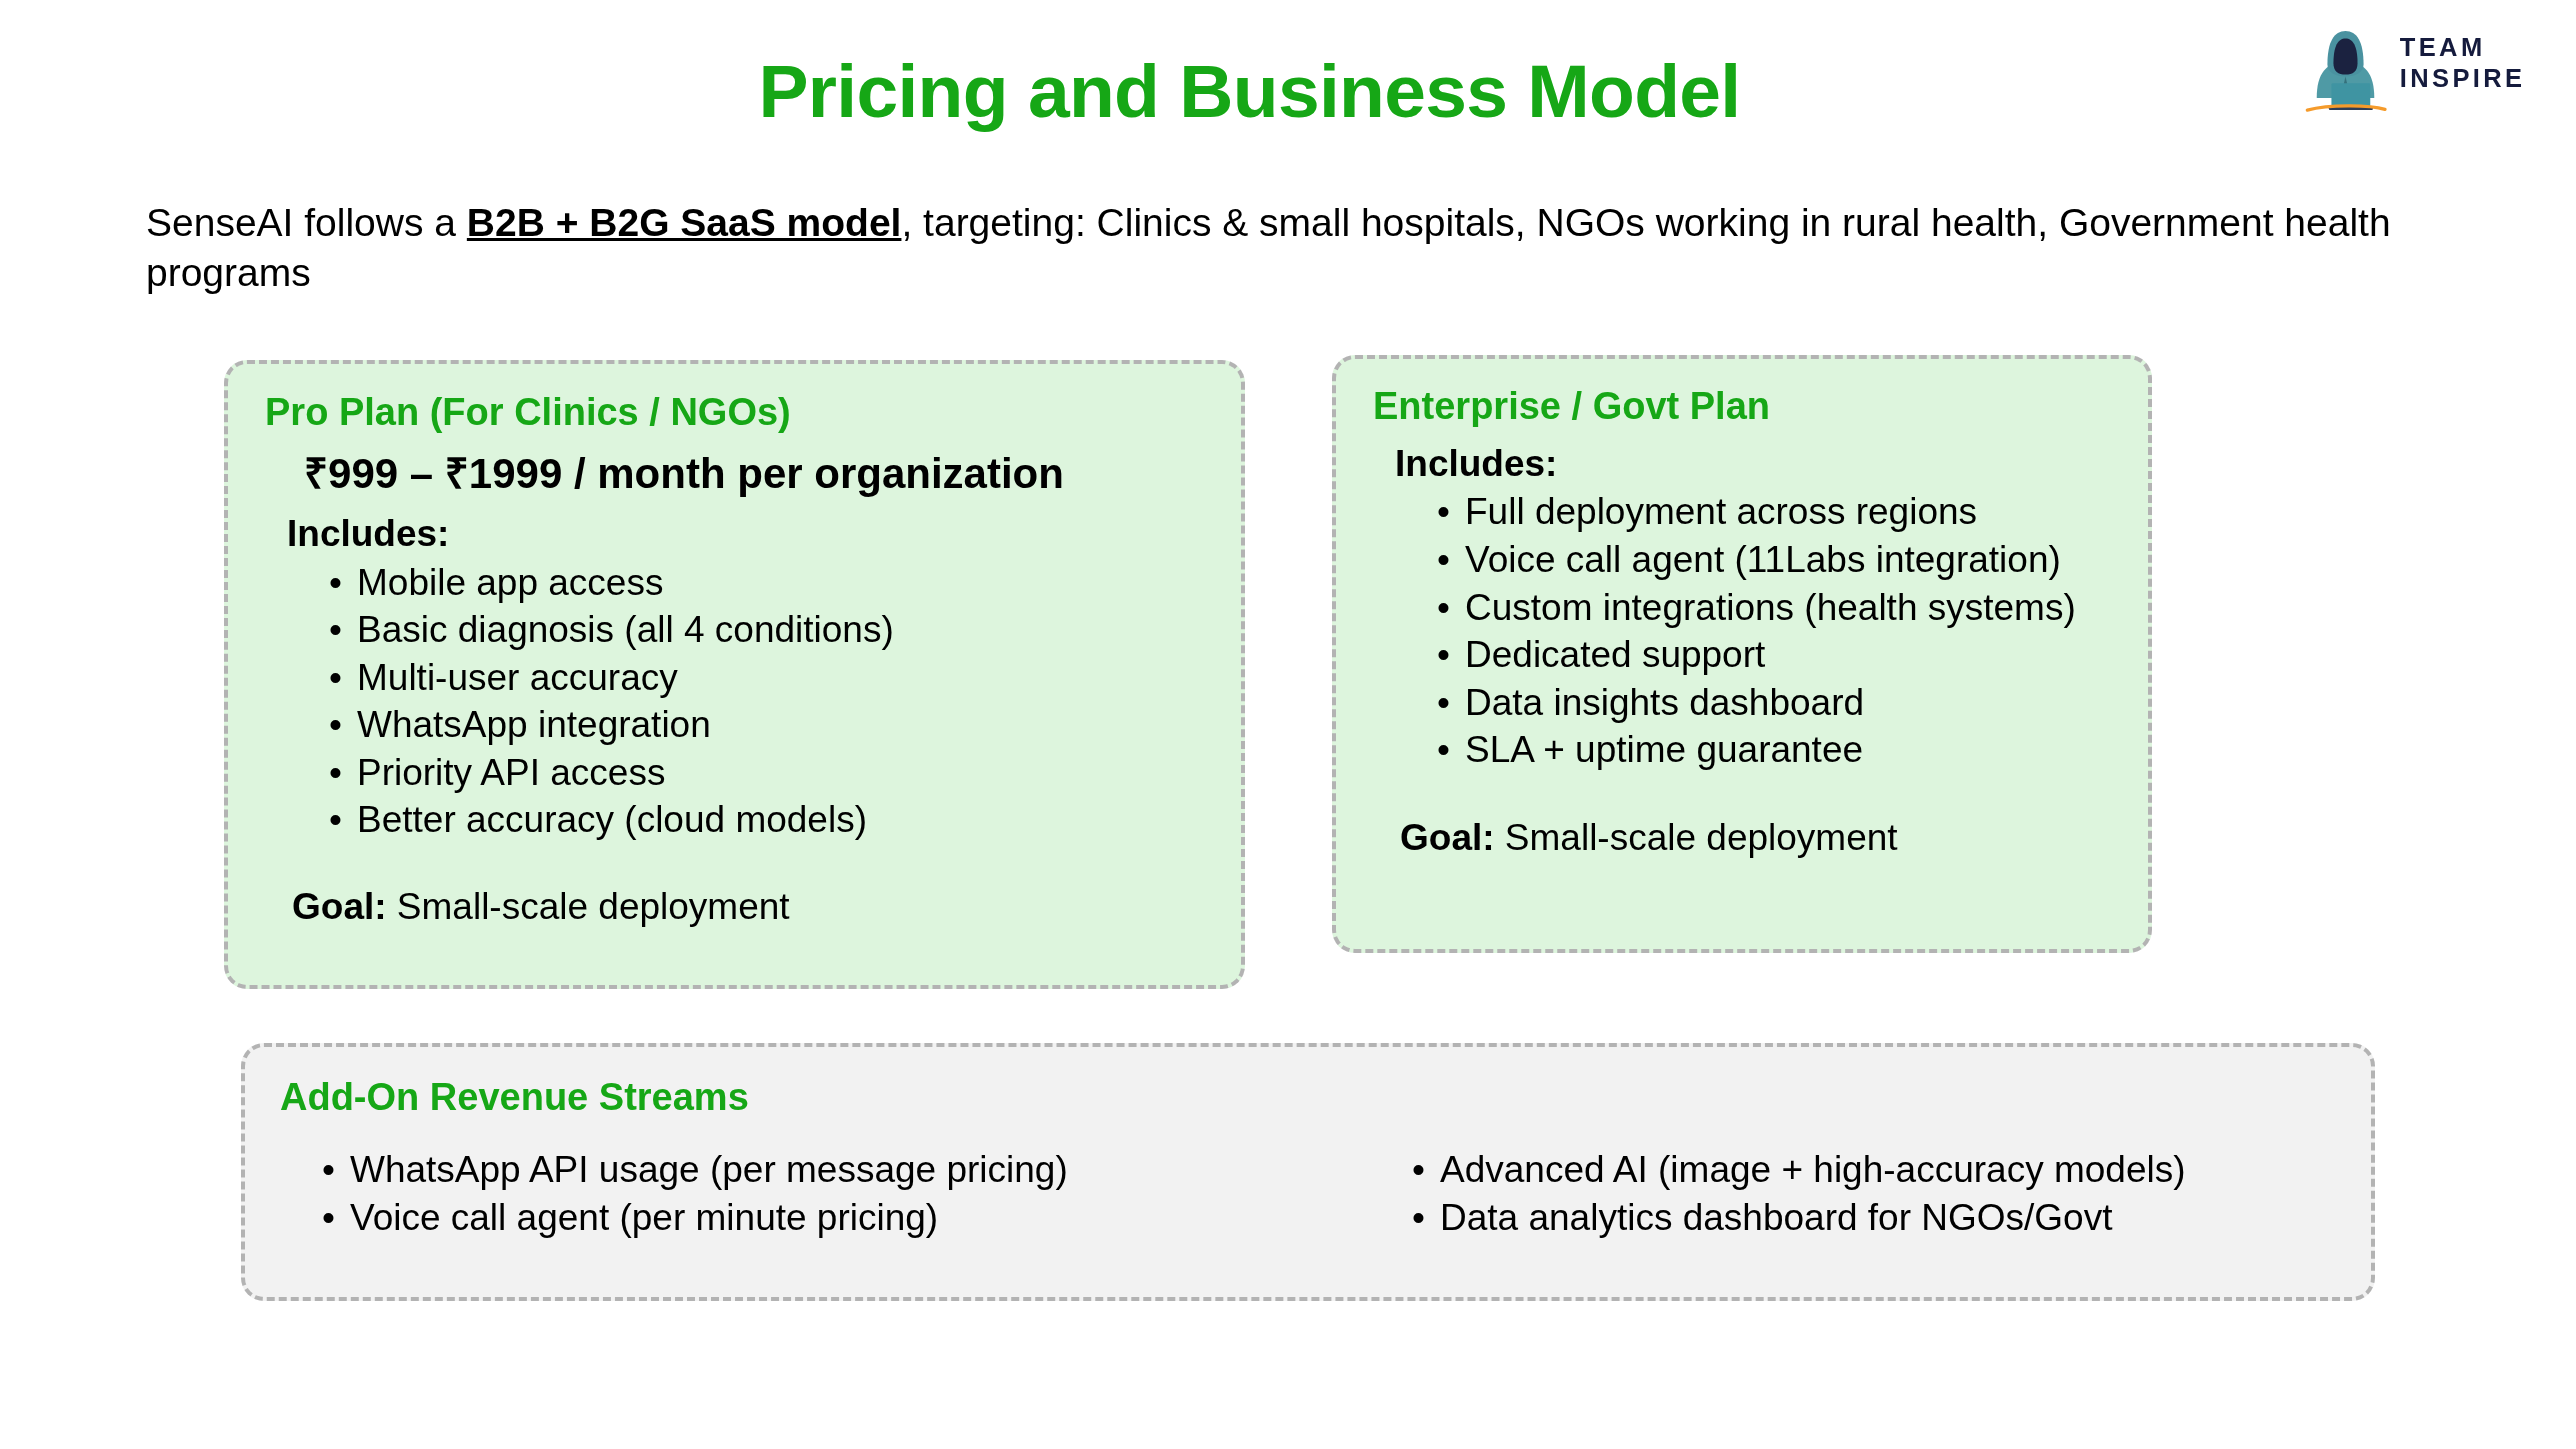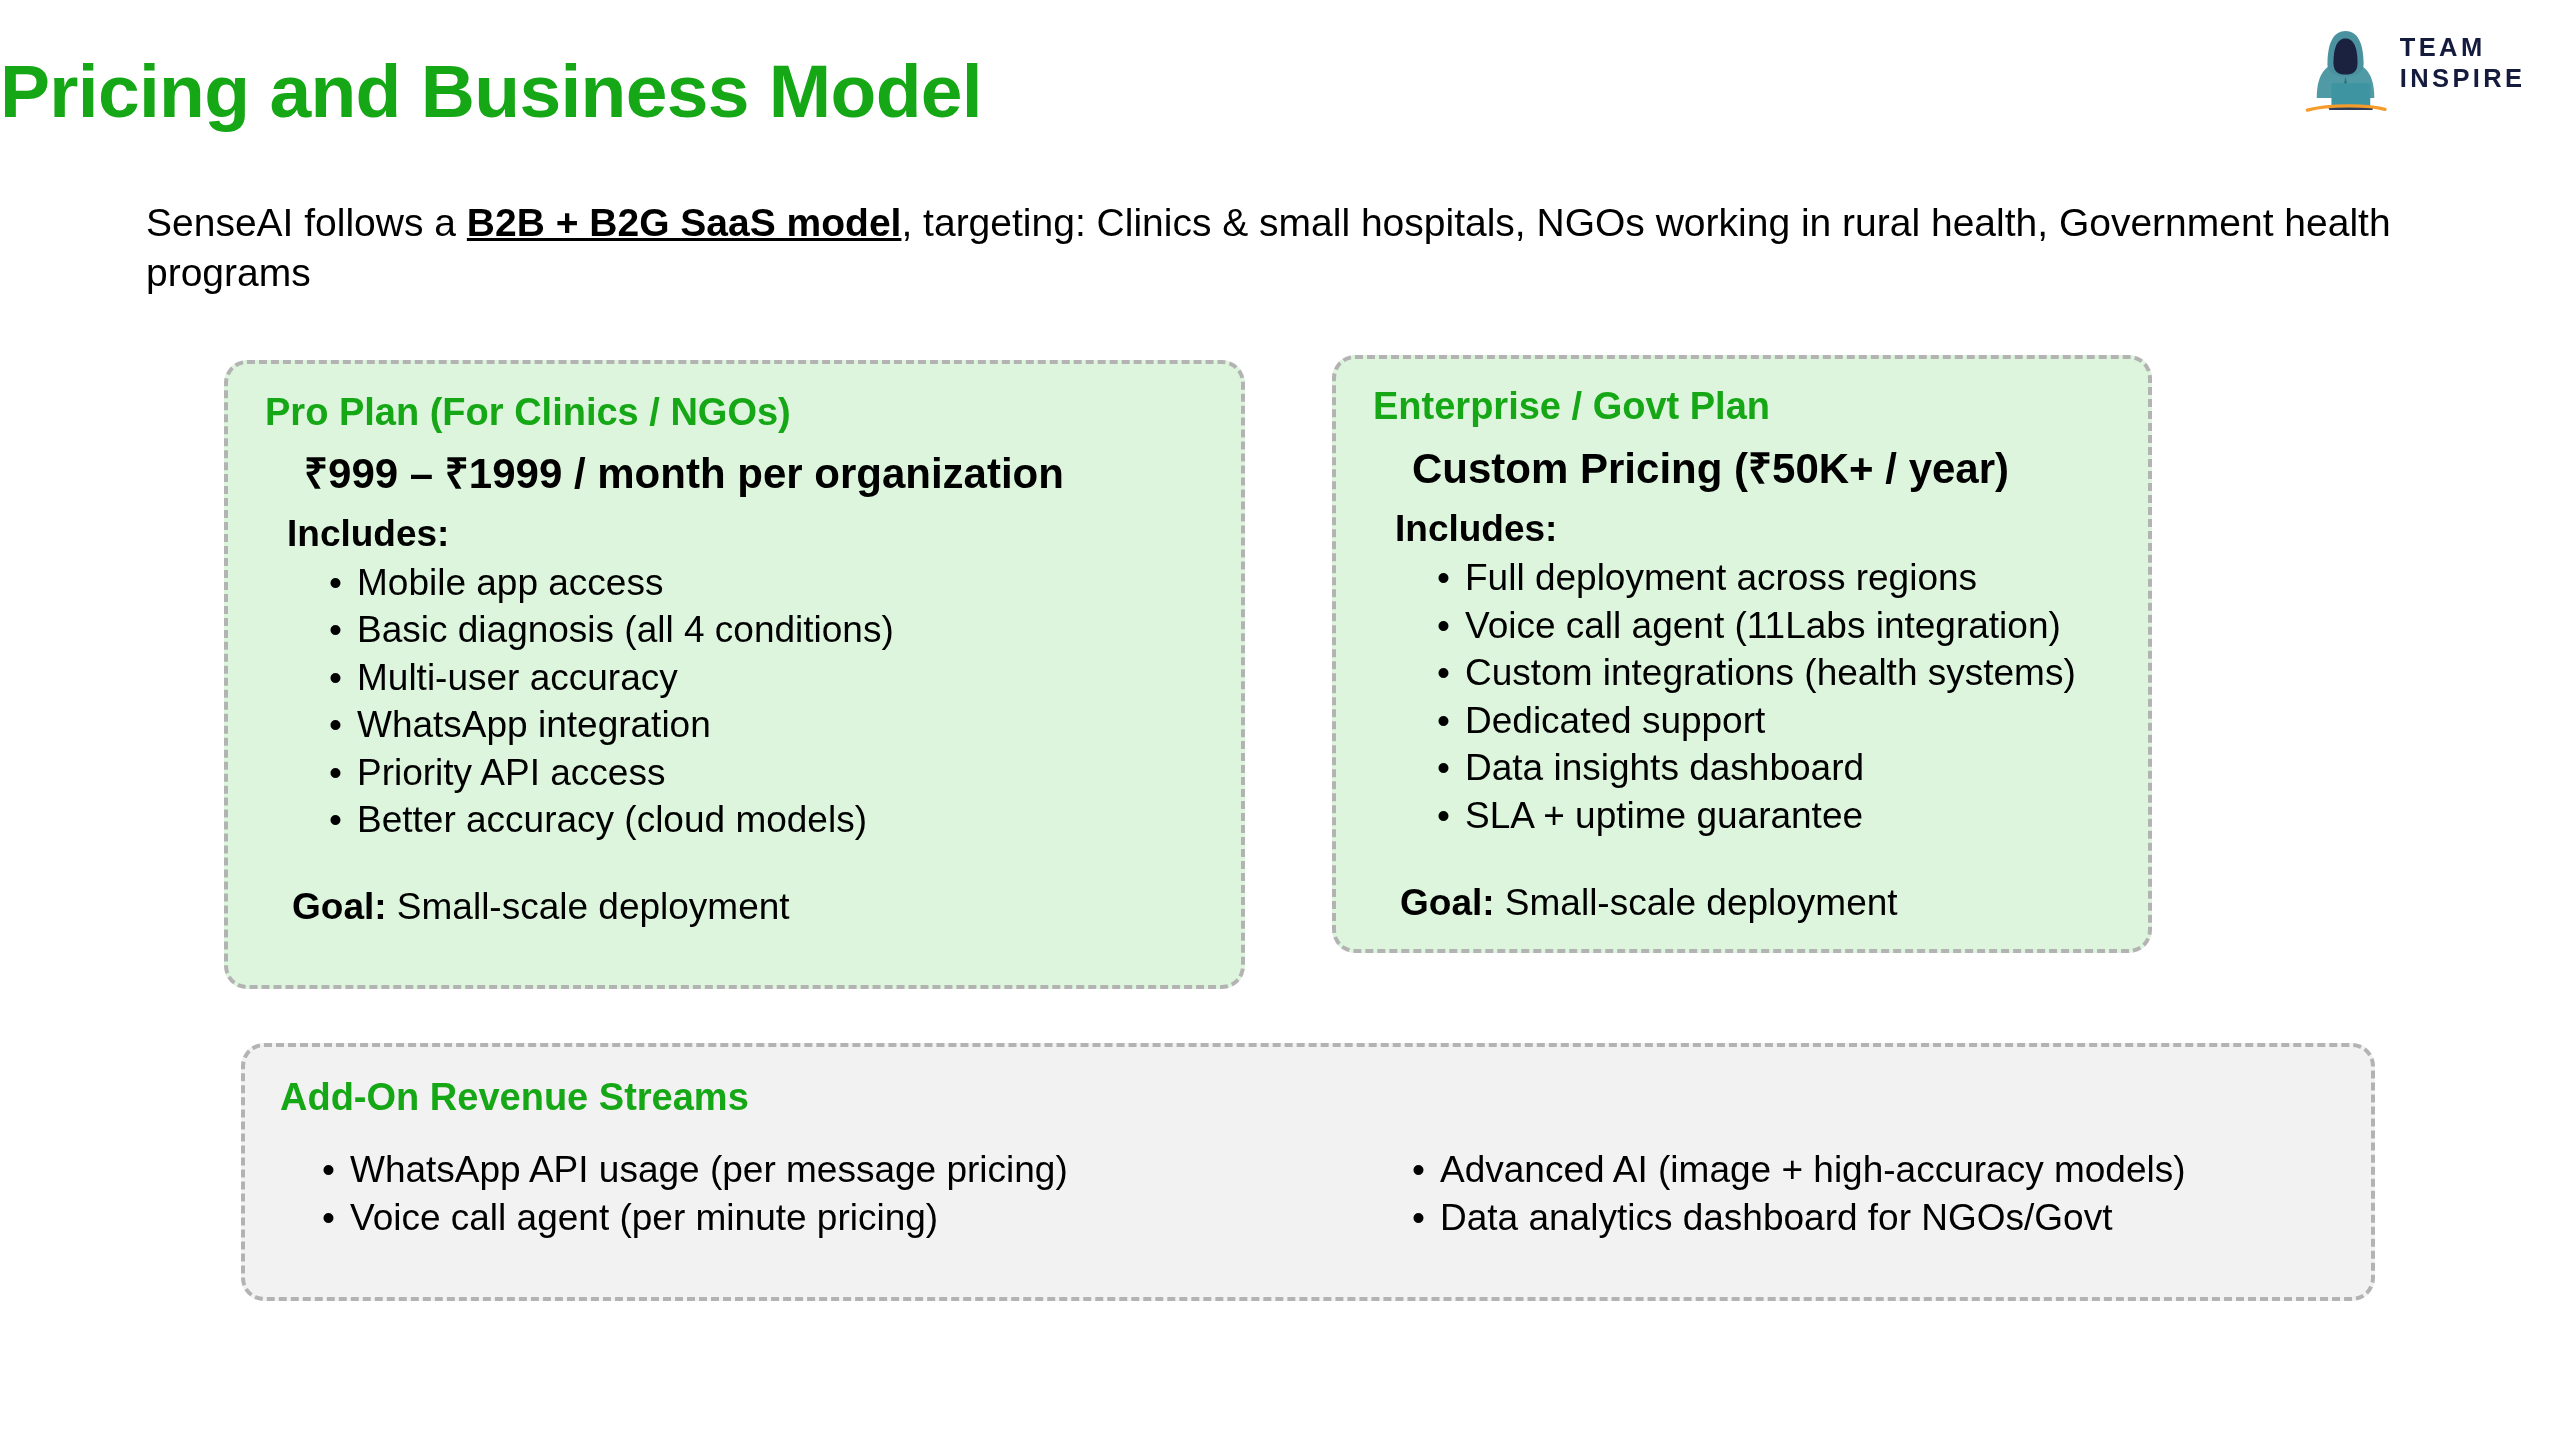--- a/index.html
+++ b/index.html
@@ -46,21 +46,21 @@
     color: #151b3d;
     white-space: nowrap;
   }
 
   
   #page-title {
     position: absolute;
     top: 52px;
     left: 0;
     width: 2499px;
-    text-align: left;
+    text-align: center;
     font-family: "Liberation Sans", sans-serif;
     font-weight: 700;
     font-size: 75px;
     line-height: 1.05;
     color: #16a716;
     letter-spacing: -0.7px;
   }
 
   
   #subtitle {
@@ -245,21 +245,20 @@
     <li>Multi-user accuracy</li>
     <li>WhatsApp integration</li>
     <li>Priority API access</li>
     <li>Better accuracy (cloud models)</li>
   </ul>
   <div class="goal-line"><b>Goal:</b><span> Small-scale deployment</span></div>
 </div>
 
 <div class="plan-card" id="card-enterprise">
   <div class="card-heading">Enterprise / Govt Plan</div>
-  <div class="card-price">Custom Pricing (₹50K+ / year)</div>
   <div class="includes-label">Includes:</div>
   <ul class="feature-list">
     <li>Full deployment across regions</li>
     <li>Voice call agent (11Labs integration)</li>
     <li>Custom integrations (health systems)</li>
     <li>Dedicated support</li>
     <li>Data insights dashboard</li>
     <li>SLA + uptime guarantee</li>
   </ul>
   <div class="goal-line"><b>Goal:</b><span> Small-scale deployment</span></div>

